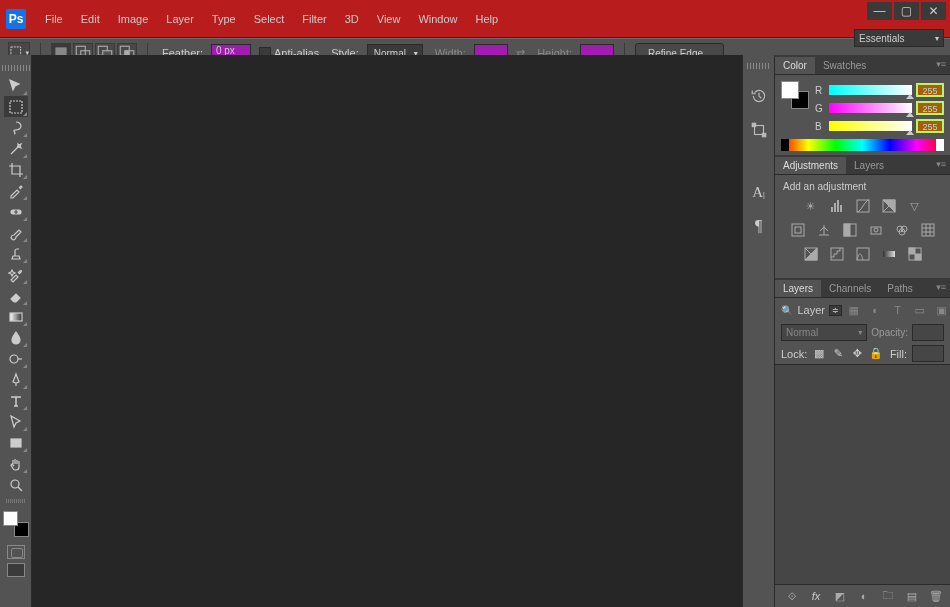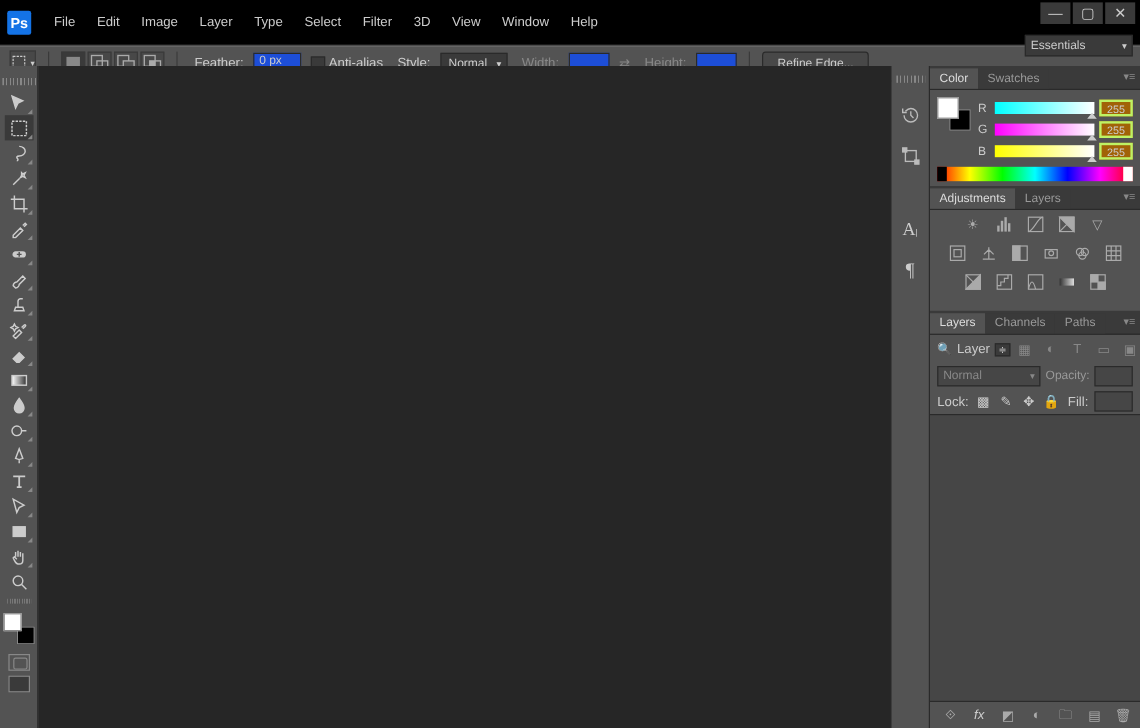--- a/index.html
+++ b/index.html
@@ -1,27 +1,27 @@
 <!DOCTYPE html>
 <html><head>
 <meta charset="utf-8">
 <style>
 * { margin:0; padding:0; box-sizing:border-box; font-family:Tahoma,Arial,sans-serif; font-size:11px; color:#ccc; user-select:none; }
 body { background:#535353; width:950px; height:607px; overflow:hidden; position:relative; }
-.menubar { height:38px; background:#000000; display:flex; align-items:center; padding-left:6px; border-bottom:1px solid #2a2a2a;text-align:center; }
+.menubar { height:38px; background:#b91c1c; display:flex; align-items:center; padding-left:6px; border-bottom:1px solid #2a2a2a;text-align:center; }
 .ps-logo { width:20px; height:20px; background:#1473e6; color:#fff; font-weight:bold; font-size:12px; display:flex; align-items:center; justify-content:center; border-radius:2px; margin-right:10px; }
 .menu-item { padding:4px 9px; cursor:default; }
 .win-controls { position:absolute; right:4px; top:2px; display:flex; gap:0; }
 .win-btn { width:25px; height:18px; display:flex; align-items:center; justify-content:center; font-size:12px; background:#3a3a3a; margin-left:2px;}
 .optbar { height:30px; background:#535353; border-top:1px solid #6a6a6a; border-bottom:1px solid #2a2a2a; display:flex; align-items:center; padding:0 8px; gap:8px; }
 .opt-icon { width:22px; height:22px; border:1px solid #3a3a3a; background:#484848; display:flex; align-items:center; justify-content:center; }
 .opt-group { display:flex; gap:2px; }
 .opt-group .opt-icon { width:20px; height:20px; }
 .opt-label { font-size:11px; margin-left:4px; }
-.opt-input { width:40px; height:18px; background:#1d4ed8; border:1px solid #2a2a2a; padding:0 4px; font-size:10px; }
+.opt-input { width:40px; height:18px; background:#a21caf; border:1px solid #2a2a2a; padding:0 4px; font-size:10px; }
 .opt-select { height:18px; background:#3a3a3a; border:1px solid #2a2a2a; padding:0 18px 0 6px; font-size:10px; position:relative; display:flex; align-items:center; }
 .opt-select::after { content:"▾"; position:absolute; right:4px; font-size:8px; }
 .opt-check { width:12px; height:12px; border:1px solid #2a2a2a; background:#3a3a3a; margin-right:3px; display:inline-block; }
 .opt-btn { height:20px; padding:0 12px; background:#484848; border:1px solid #2a2a2a; border-radius:3px; display:flex; align-items:center; font-size:10px; }
 .workspace-sel { position:absolute; right:6px; top:29px; width:90px; height:18px; background:#3a3a3a; border:1px solid #2a2a2a; padding:0 4px; font-size:10px; display:flex; align-items:center; }
 .workspace-sel::after { content:"▾"; position:absolute; right:4px; font-size:8px;}
 .main { position:absolute; top:55px; bottom:0; left:0; right:0; display:flex; }
 .toolbox { width:32px; background:#535353; border-right:1px solid #2a2a2a; display:flex; flex-direction:column; align-items:center; padding-top:10px; }
 .tb-handle { width:28px; height:6px; background:repeating-linear-gradient(90deg,#888 0 1px,transparent 1px 3px); margin-bottom:4px;}
 .tool { width:24px; height:21px; display:flex; align-items:center; justify-content:center; margin-bottom:0px; position:relative;}
@@ -351,20 +351,21 @@
       </div>
       <div class="spectrum"></div>
     </div>
 
     <div class="panel-tabs">
       <div class="tab active">Adjustments</div>
       <div class="tab">Layers</div>
       <div class="panel-menu">▾≡</div>
     </div>
     <div class="adj-panel">
+      <div class="adj-label">Add an adjustment</div>
       <div class="adj-row">
         <div class="adj-ico">☀</div>
         <div class="adj-ico">
             <svg width="14" height="14" viewBox="0 0 14 14" fill="#aaa">
               <rect x="1" y="8" width="2" height="5"></rect>
               <rect x="4" y="4" width="2" height="9"></rect>
               <rect x="7" y="1" width="2" height="12"></rect>
               <rect x="10" y="6" width="2" height="7"></rect>
             </svg>
           </div>

